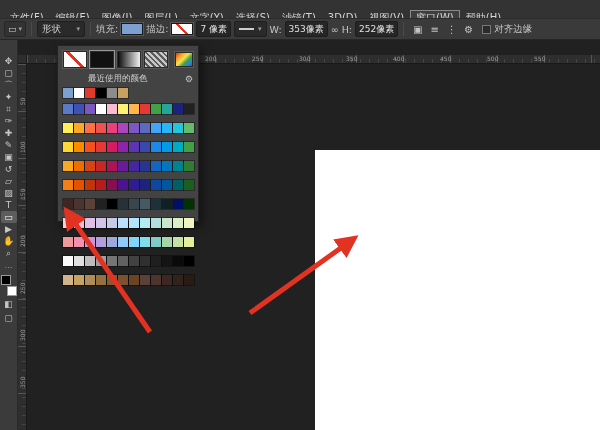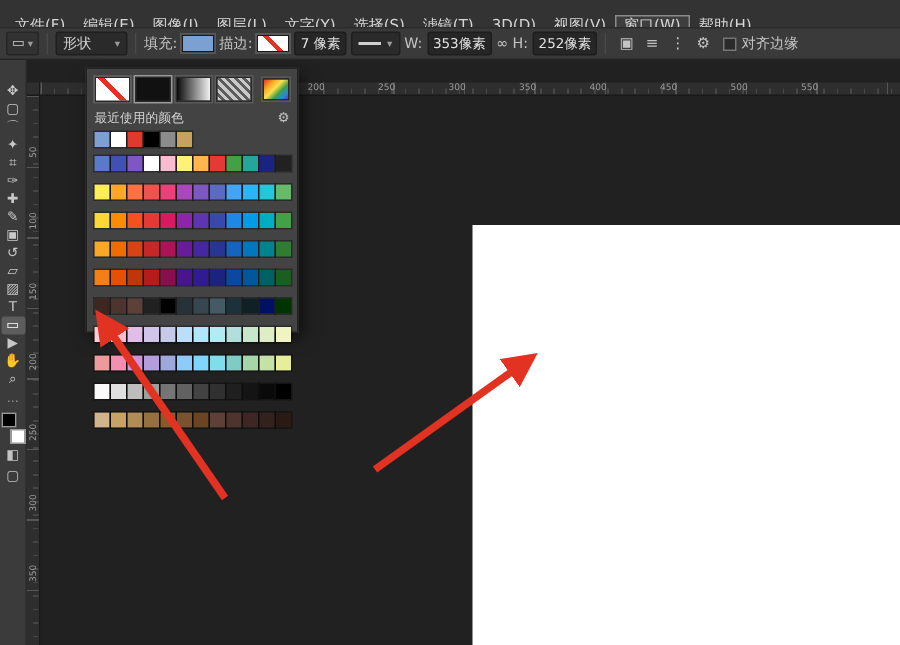--- a/index.html
+++ b/index.html
@@ -74,21 +74,21 @@
   .fill-panel { position:absolute; left:57px; top:45px; width:142px; height:177px; background:#434343;
                 border:1px solid #232323; box-shadow:3px 4px 10px rgba(0,0,0,0.55); z-index:30; padding:5px; }
   .fp-top { display:flex; align-items:center; gap:3px; margin-bottom:5px; }
   .ftype { width:24px; height:17px; border:1px solid #2a2a2a; outline:1px solid #5a5a5a; cursor:pointer; }
   .ftype.none { background:#ffffff; background-image:linear-gradient(45deg, transparent 44%, #e23222 44%, #e23222 56%, transparent 56%); }
   .ftype.solid { background:#111111; outline:1px solid #9a9a9a; }
   .ftype.grad { background:linear-gradient(to right,#0b0b0b,#f2f2f2); }
   .ftype.patt { background:repeating-linear-gradient(45deg,#c9c9c9 0 2px,#5c5c5c 2px 4px); }
   .ftype.picker { width:18px; height:15px; margin-left:auto;
                   background:linear-gradient(135deg,#e23222 0%,#f5a623 25%,#ffe14d 45%,#43a047 65%,#1e88e5 85%,#8e24aa 100%); }
-  .fp-label-row { display:flex; align-items:center; justify-content:space-between; margin-bottom:3px; }
+  .fp-label-row { display:flex; align-items:center; justify-content:space-between; margin-bottom:3px;margin-left:25px; }
   .fp-label { font-size:8.5px; color:#d2d2d2; }
   .gear { font-size:9px; color:#c3c3c3; cursor:pointer; }
   .fp-recent { height:12px; margin-bottom:4px; }
   .fp-grid { width:132px; }
   .sw { display:inline-block; width:10px; height:10px; margin:0 1px 1px 0; vertical-align:top;
         outline:1px solid rgba(0,0,0,0.35); cursor:pointer; }
 
   
   .arrows { position:absolute; inset:0; z-index:35; pointer-events:none; }
 </style>

